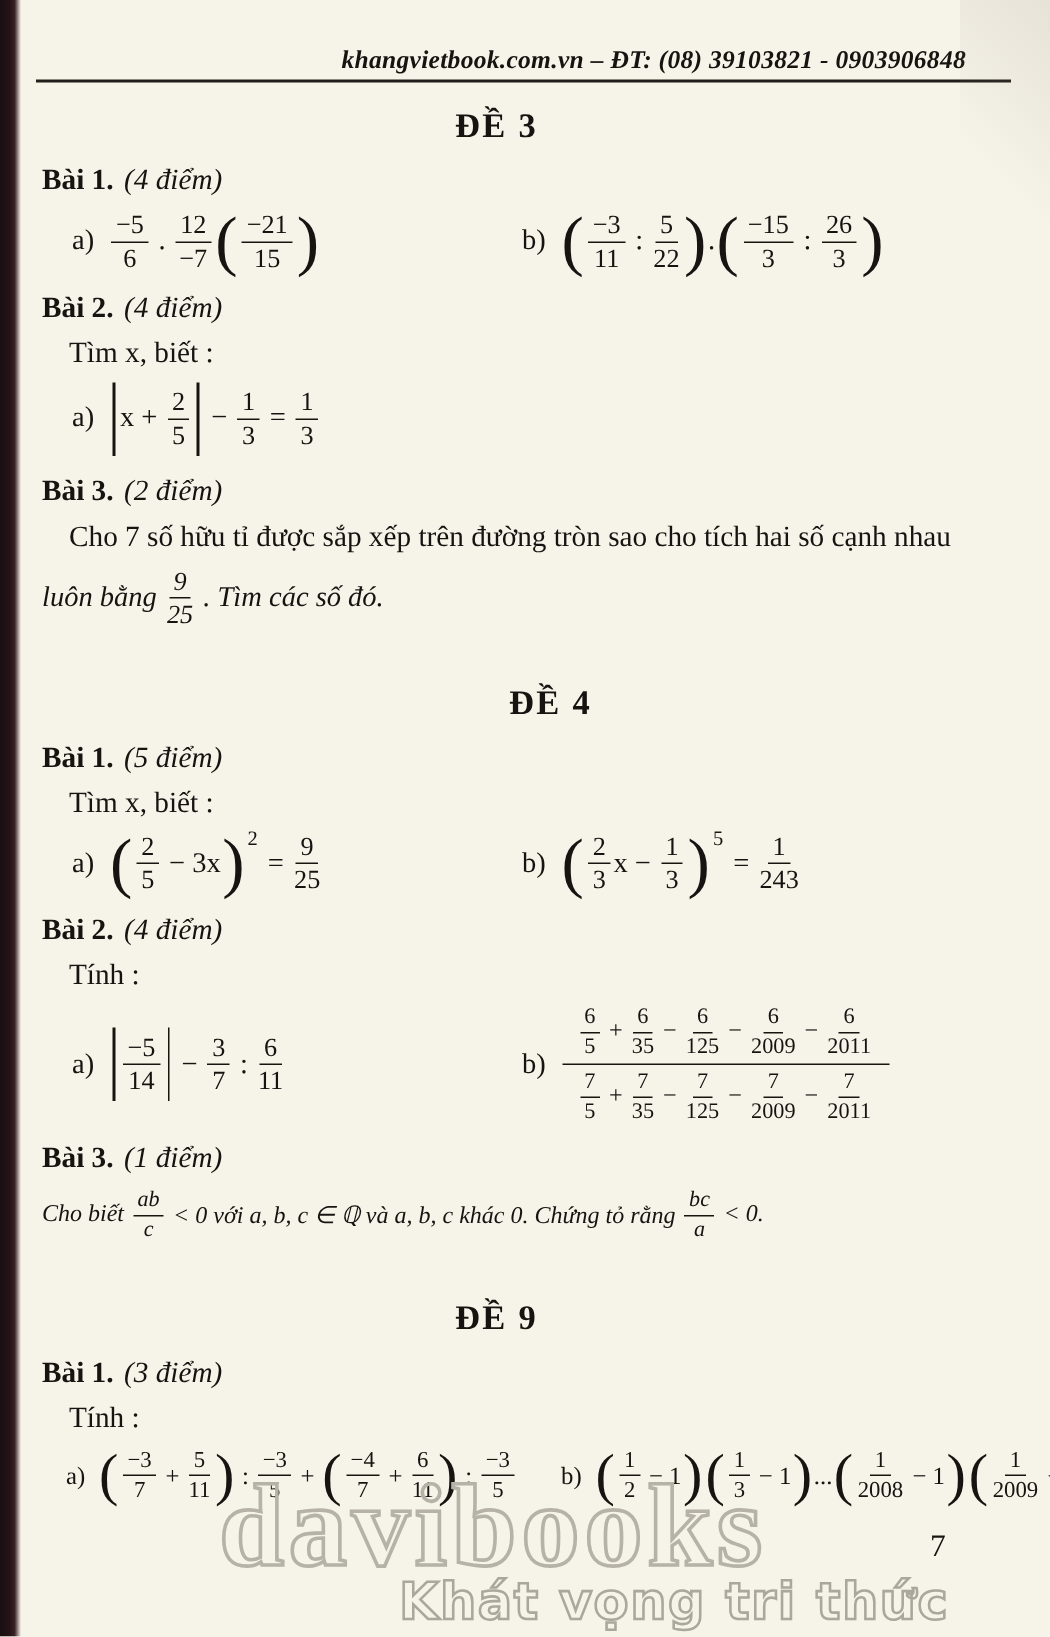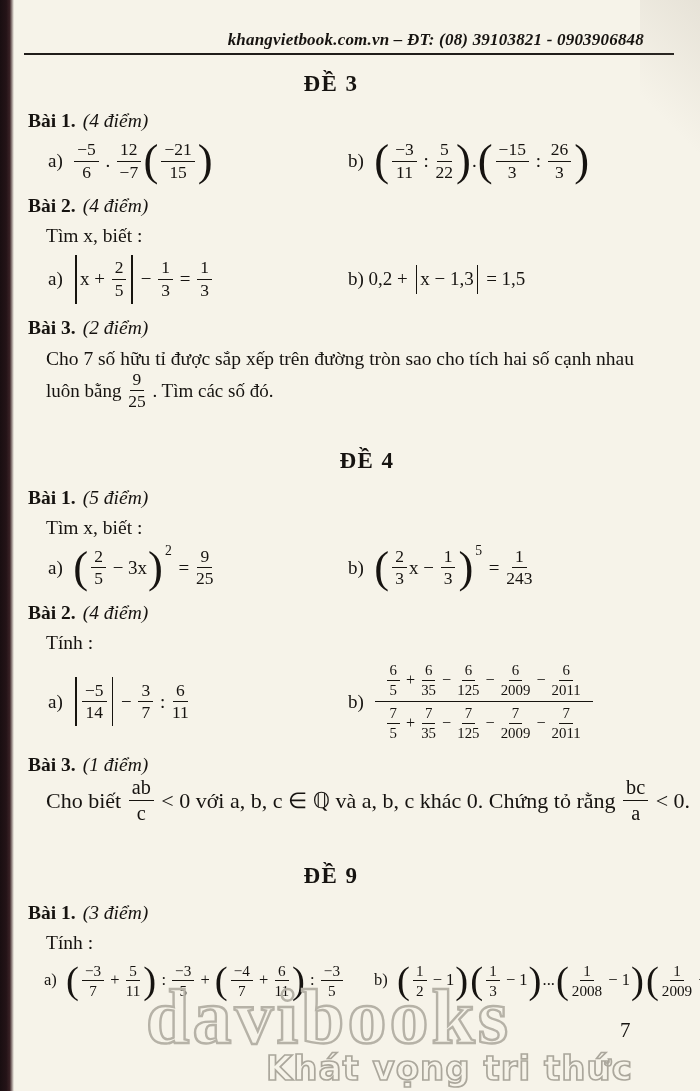--- a/index.html
+++ b/index.html
@@ -41,26 +41,26 @@
   .bai-label { font-weight:bold; }
   .bai-points { font-style:italic; margin-left:7px; }
   .sub-line { margin:8px 0 0 46px; font-size:19.5px; }
   .math-row {
     display:grid; padding-left:48px; margin-top:8px;
     align-items:center;
   }
   .cols-std  { grid-template-columns:300px auto; }
   .cols-de5  { grid-template-columns:330px auto; padding-left:44px; }
   .para-line { margin:9px 46px 0 46px; font-size:19.5px; }
-  .para-math { padding-left:46px; margin-top:0; }
+  .para-math { padding-left:28px; margin-top:8px;font-style:italic; }
 
   
   .formula { display:inline-flex; align-items:center; font-size:19px; }
   .f-sm  { font-size:16.5px; }
-  .f-md  { font-size:22px; }
+  .f-md  { font-size:16px; }
   .mtxt  { white-space:pre; }
   .frac  {
     display:inline-flex; flex-direction:column; align-items:center;
     margin:0 2px; font-size:0.92em; line-height:1.12; text-align:center;
   }
   .frac .num { padding:0 3px 1px; border-bottom:1.6px solid #17140f; }
   .frac .den { padding-top:1px; }
   .paren { font-size:2.35em; font-weight:300; line-height:0.88; margin:0 1px; }
   .vbar  { width:1.7px; background:#17140f; align-self:center; margin:0 3px; }
   .vbar.md { height:1.55em; }
@@ -168,27 +168,20 @@
       <span class="frac">
         <span class="num">1</span>
         <span class="den">3</span>
       </span>
       <span class="mtxt"> = </span>
       <span class="frac">
         <span class="num">1</span>
         <span class="den">3</span>
       </span>
     </span>
-  <span class="formula">
-      <span class="mtxt">b) 0,2 + </span>
-      <span class="vbar md"></span>
-      <span class="mtxt">x − 1,3</span>
-      <span class="vbar md"></span>
-      <span class="mtxt"> = 1,5</span>
-    </span>
 </div>
 
 <div class="bai-line">
   <span class="bai-label">Bài 3.</span><span class="bai-points">(2 điểm)</span>
 </div>
 <div class="para-line">Cho 7 số hữu tỉ được sắp xếp trên đường tròn sao cho tích hai số cạnh nhau</div>
 <div class="para-math">
   <span class="formula">
       <span class="mtxt">luôn bằng </span>
       <span class="frac">

